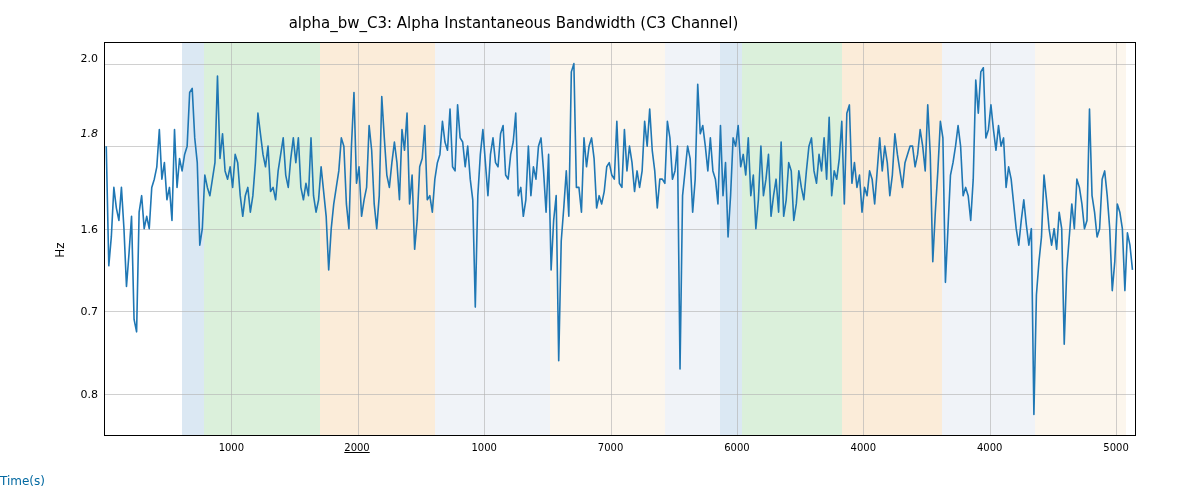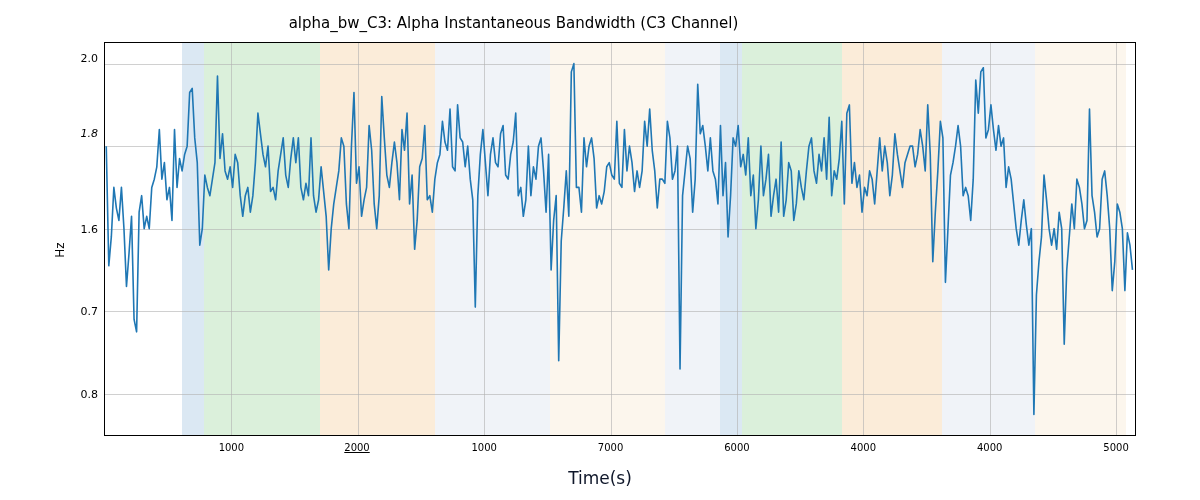--- a/index.html
+++ b/index.html
@@ -41,23 +41,22 @@
     top: 50%;
     transform: translate(-50%, -50%) rotate(-90deg);
     font-size: 12px;
     color: #000;
   }
   .xlabel {
     position: absolute;
     left: 0;
     width: 1200px;
     bottom: 12px;
-    text-align: center;
-    font-size: 17px;
-    color: #0f172a;
+    font-size: 12px;
+    color: #0369a1;
   }
   .ytick-label {
     position: absolute;
     right: 1102px;
     font-size: 11px;
     color: #000;
     transform: translateY(-50%);
     text-align: right;
     width: 40px;
   }

